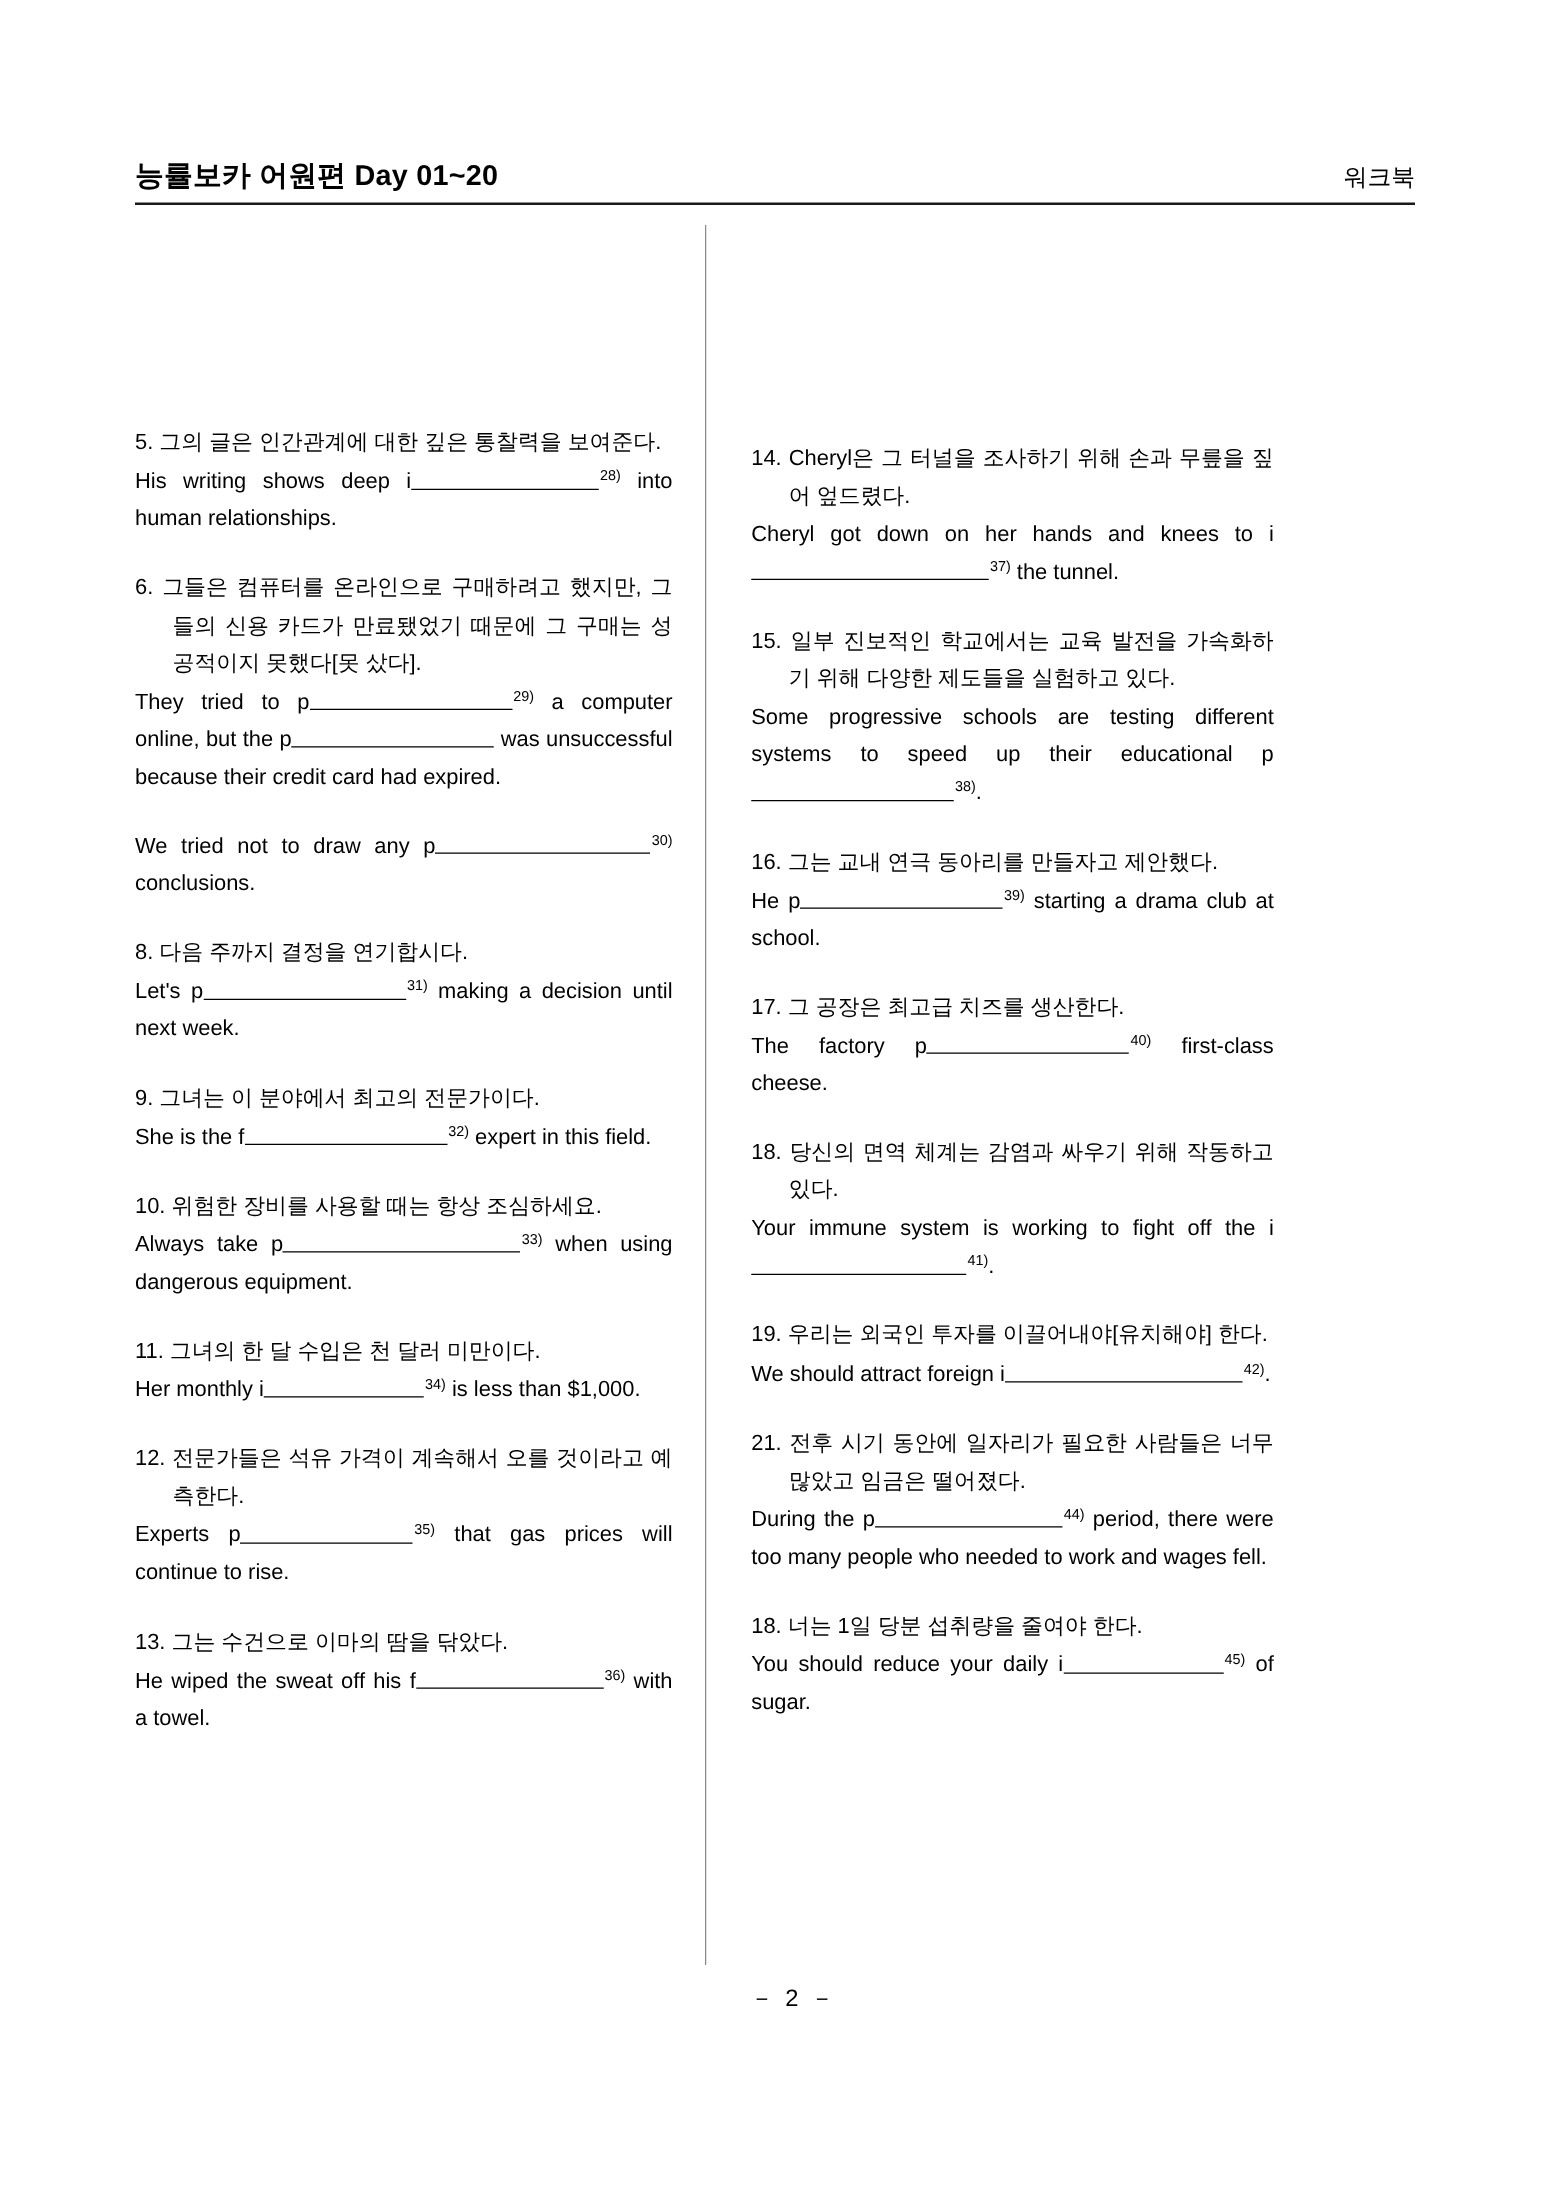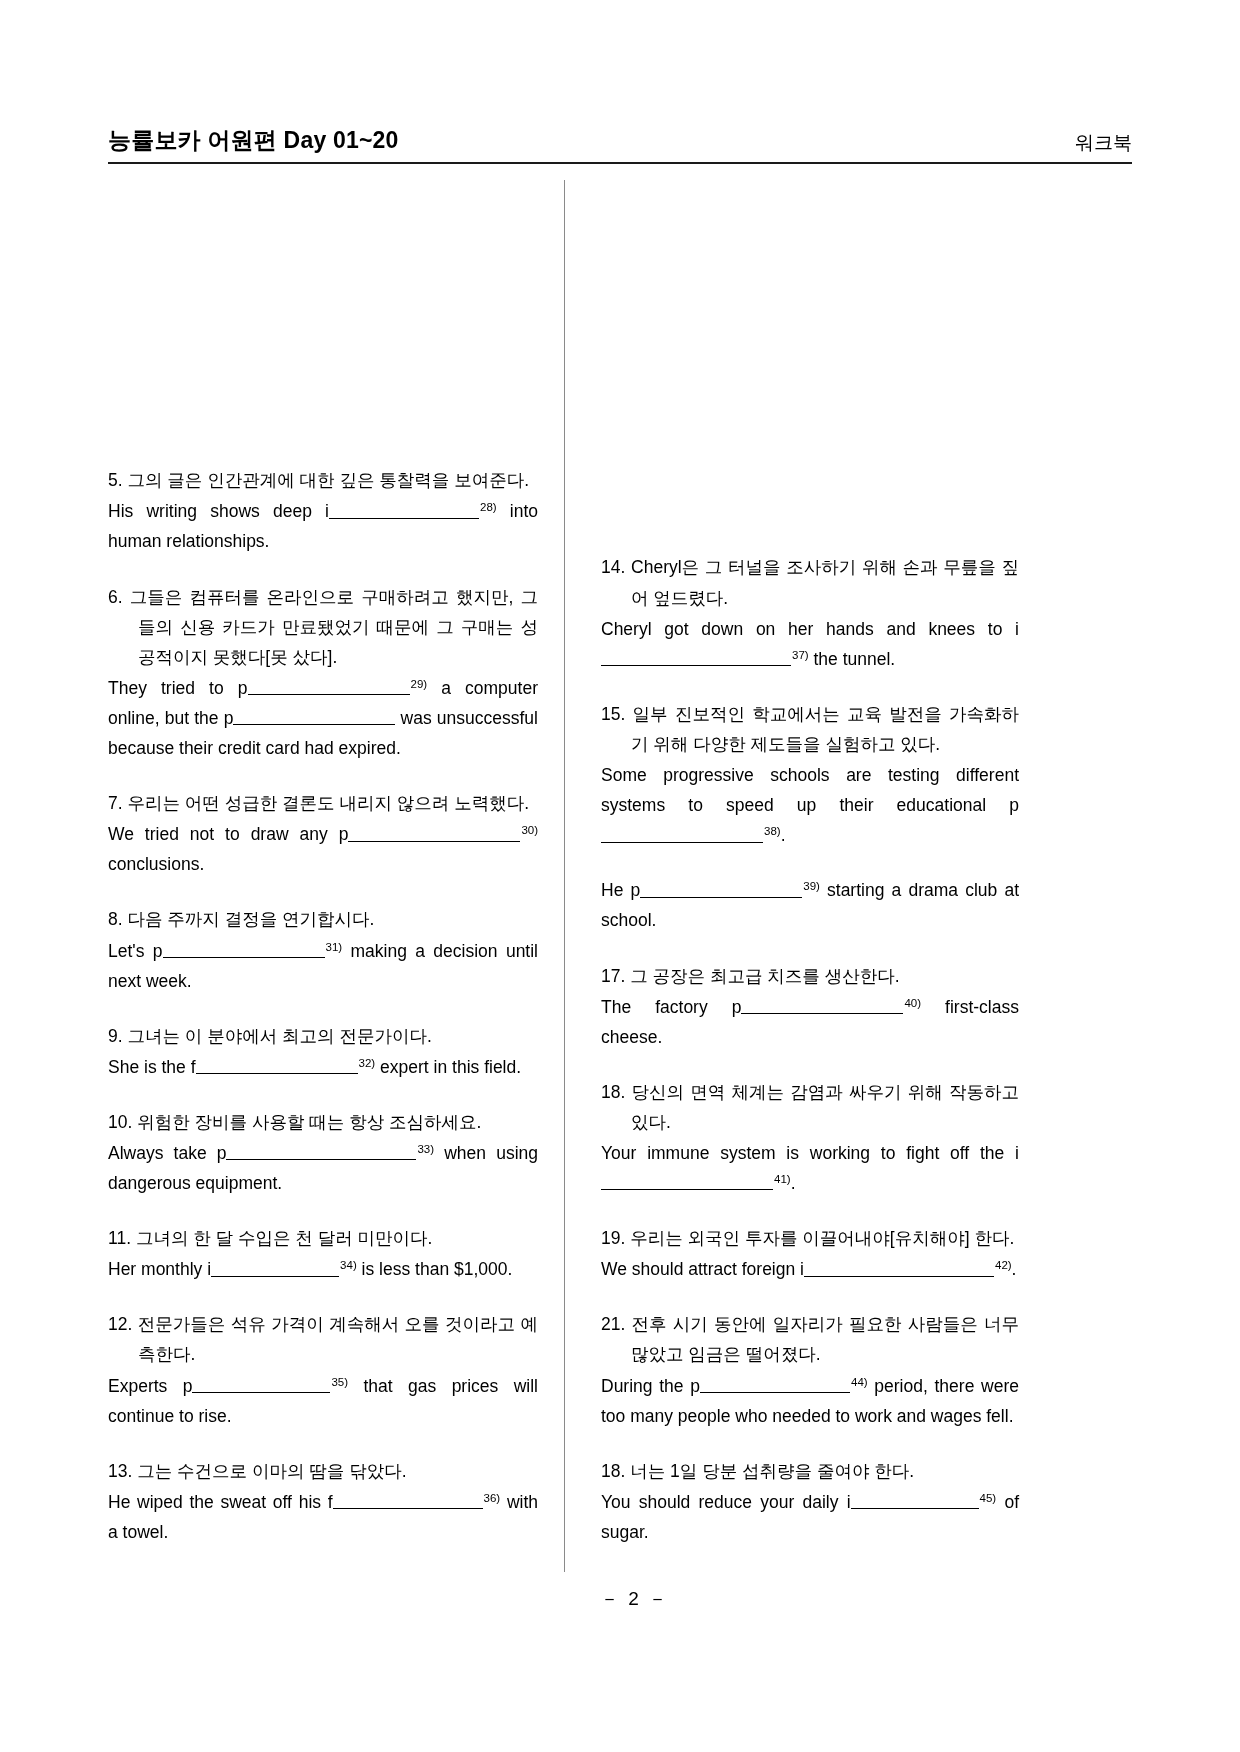--- a/index.html
+++ b/index.html
@@ -55,21 +55,21 @@
   }
 
   
   .content {
     position: absolute;
     left: 108px;
     right: 108px;
     top: 180px;
     bottom: 180px;
     display: flex;
-    align-items: flex-end;
+    align-items: center;
   }
   .col {
     width: 442px;
     box-sizing: border-box;
   }
   .col-left { padding-right: 12px; }
   .col-right { padding-left: 24px; }
   .col-divider {
     width: 1px;
     background: #8a8a8a;
@@ -149,21 +149,20 @@
     <div class="col col-left" id="col-left">
         <div class="item">
           <p class="ko"><span>5. </span><span>그의 글은 인간관계에 대한 깊은 통찰력을 보여준다.</span></p>
           <p class="en"><span>His writing shows deep i</span><span class="blank w14"></span><sup>28)</sup><span> into human relationships.</span></p>
         </div>
         <div class="item">
           <p class="ko"><span>6. </span><span>그들은 컴퓨터를 온라인으로 구매하려고 했지만, 그들의 신용 카드가 만료됐었기 때문에 그 구매는 성공적이지 못했다[못 샀다].</span></p>
           <p class="en"><span>They tried to p</span><span class="blank w15"></span><sup>29)</sup><span> a computer online, but the p</span><span class="blank w15"></span><span> was unsuccessful because their credit card had expired.</span></p>
         </div>
         <div class="item">
-          <p class="ko"><span>7. </span><span>우리는 어떤 성급한 결론도 내리지 않으려 노력했다.</span></p>
           <p class="en"><span>We tried not to draw any p</span><span class="blank w16"></span><sup>30)</sup><span> conclusions.</span></p>
         </div>
         <div class="item">
           <p class="ko"><span>8. </span><span>다음 주까지 결정을 연기합시다.</span></p>
           <p class="en"><span>Let's p</span><span class="blank w15"></span><sup>31)</sup><span> making a decision until next week.</span></p>
         </div>
         <div class="item">
           <p class="ko"><span>9. </span><span>그녀는 이 분야에서 최고의 전문가이다.</span></p>
           <p class="en"><span>She is the f</span><span class="blank w15"></span><sup>32)</sup><span> expert in this field.</span></p>
         </div>
@@ -188,20 +187,21 @@
     <div class="col col-right" id="col-right">
         <div class="item">
           <p class="ko"><span>14. </span><span>Cheryl은 그 터널을 조사하기 위해 손과 무릎을 짚어 엎드렸다.</span></p>
           <p class="en"><span>Cheryl got down on her hands and knees to i</span><span class="blank w18"></span><sup>37)</sup><span> the tunnel.</span></p>
         </div>
         <div class="item">
           <p class="ko"><span>15. </span><span>일부 진보적인 학교에서는 교육 발전을 가속화하기 위해 다양한 제도들을 실험하고 있다.</span></p>
           <p class="en"><span>Some progressive schools are testing different systems to speed up their educational p</span><span class="blank w15"></span><sup>38)</sup><span>.</span></p>
         </div>
         <div class="item">
+          <p class="ko"><span>16. </span><span>그는 교내 연극 동아리를 만들자고 제안했다.</span></p>
           <p class="en"><span>He p</span><span class="blank w15"></span><sup>39)</sup><span> starting a drama club at school.</span></p>
         </div>
         <div class="item">
           <p class="ko"><span>17. </span><span>그 공장은 최고급 치즈를 생산한다.</span></p>
           <p class="en"><span>The factory p</span><span class="blank w15"></span><sup>40)</sup><span> first-class cheese.</span></p>
         </div>
         <div class="item">
           <p class="ko"><span>18. </span><span>당신의 면역 체계는 감염과 싸우기 위해 작동하고 있다.</span></p>
           <p class="en"><span>Your immune system is working to fight off the i</span><span class="blank w16"></span><sup>41)</sup><span>.</span></p>
         </div>

